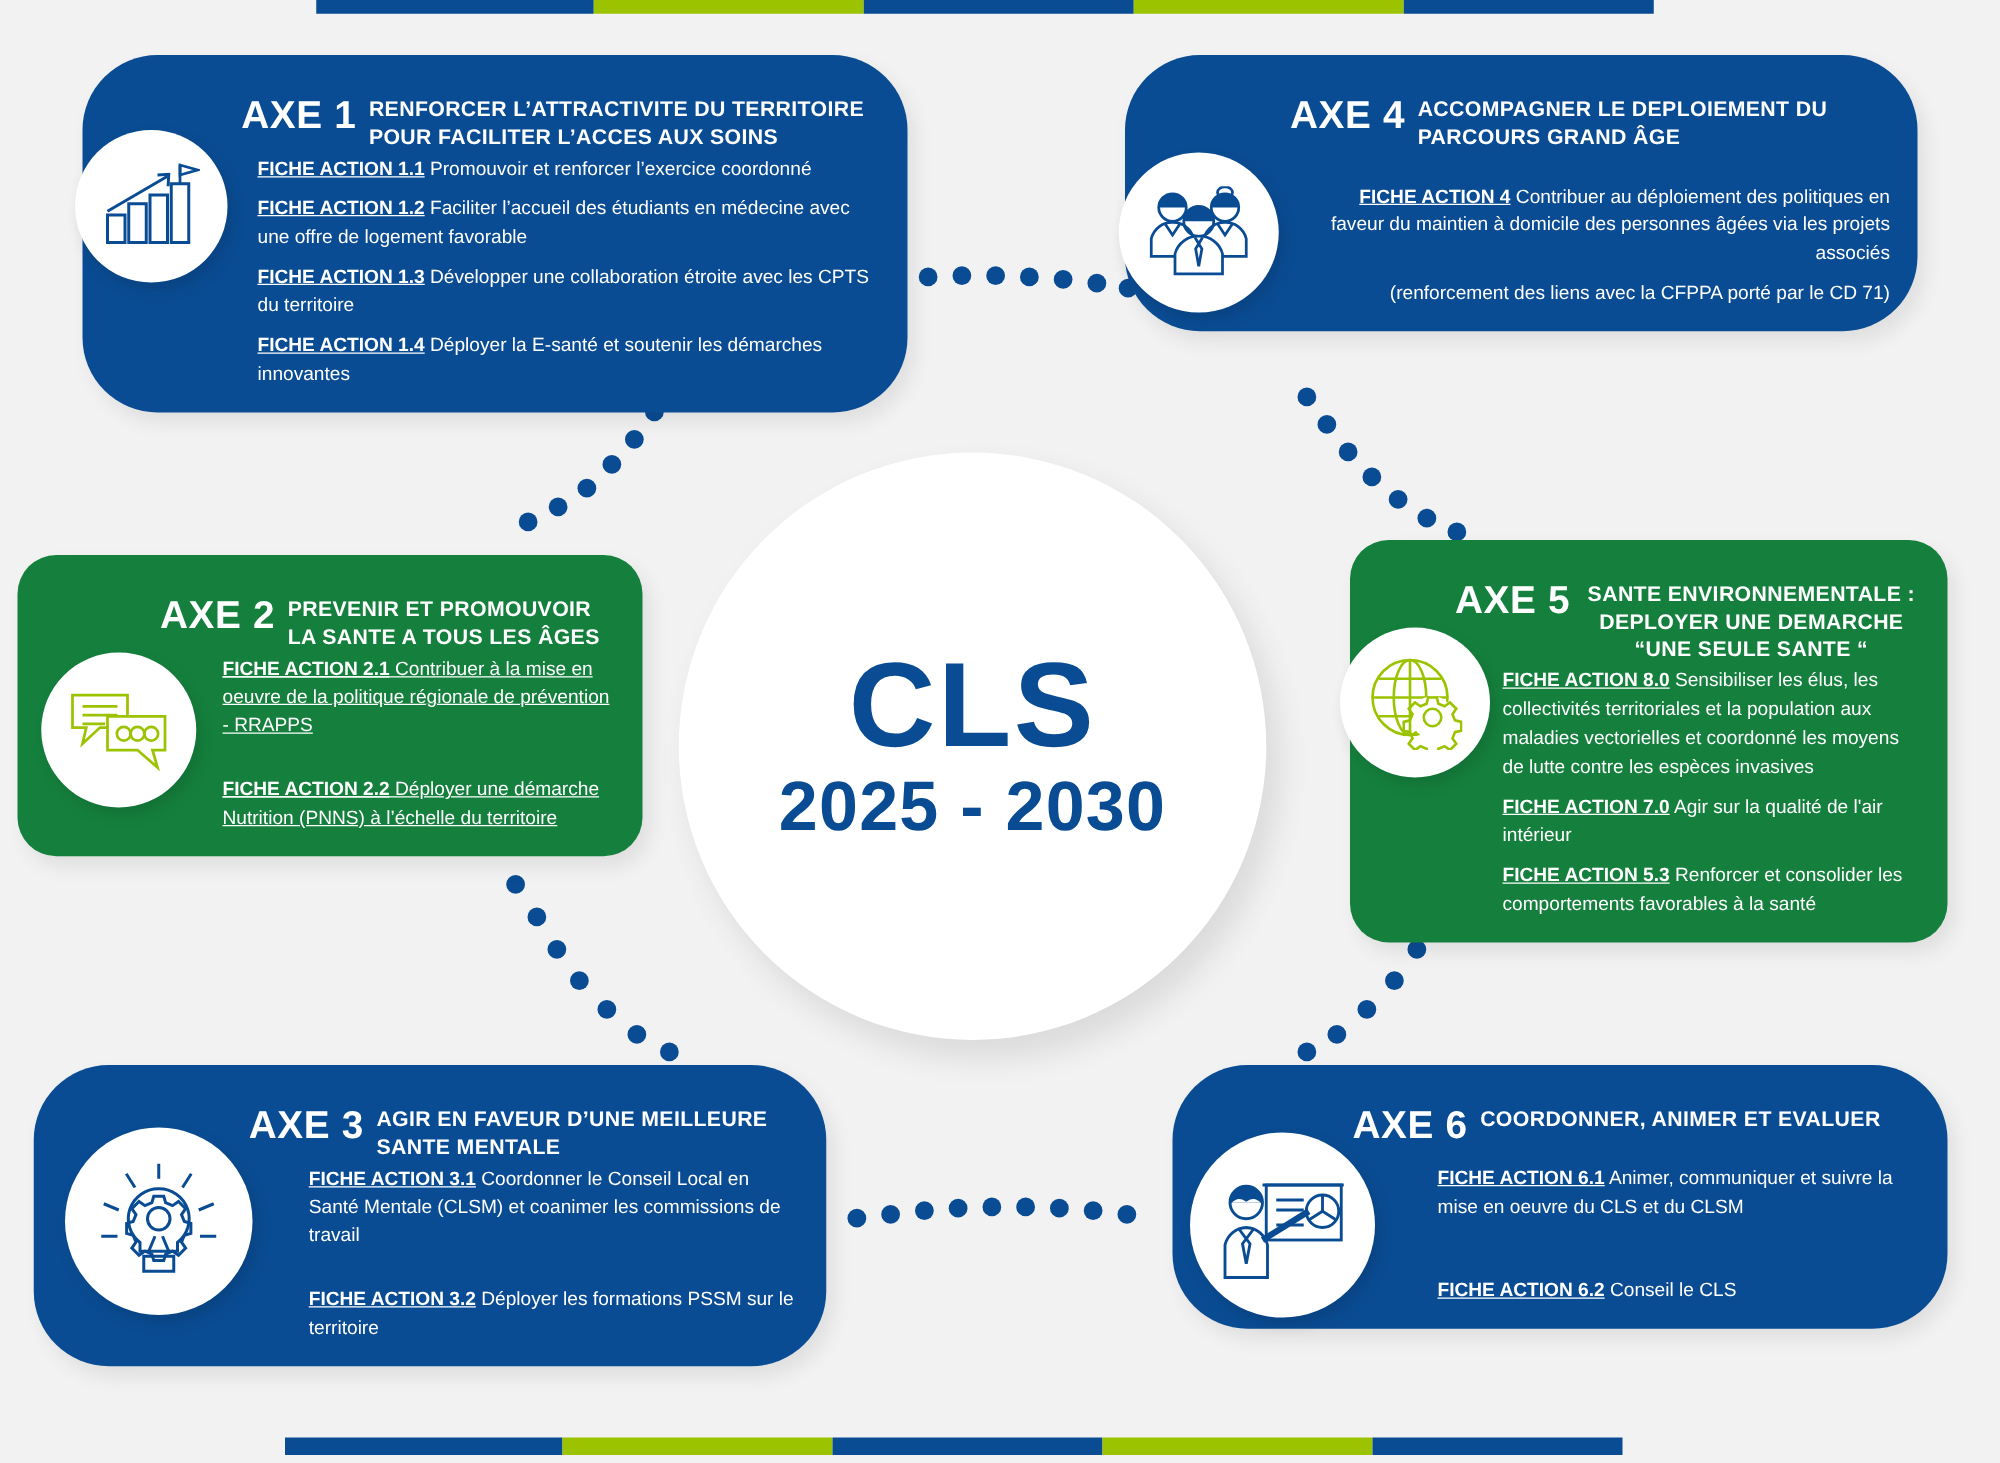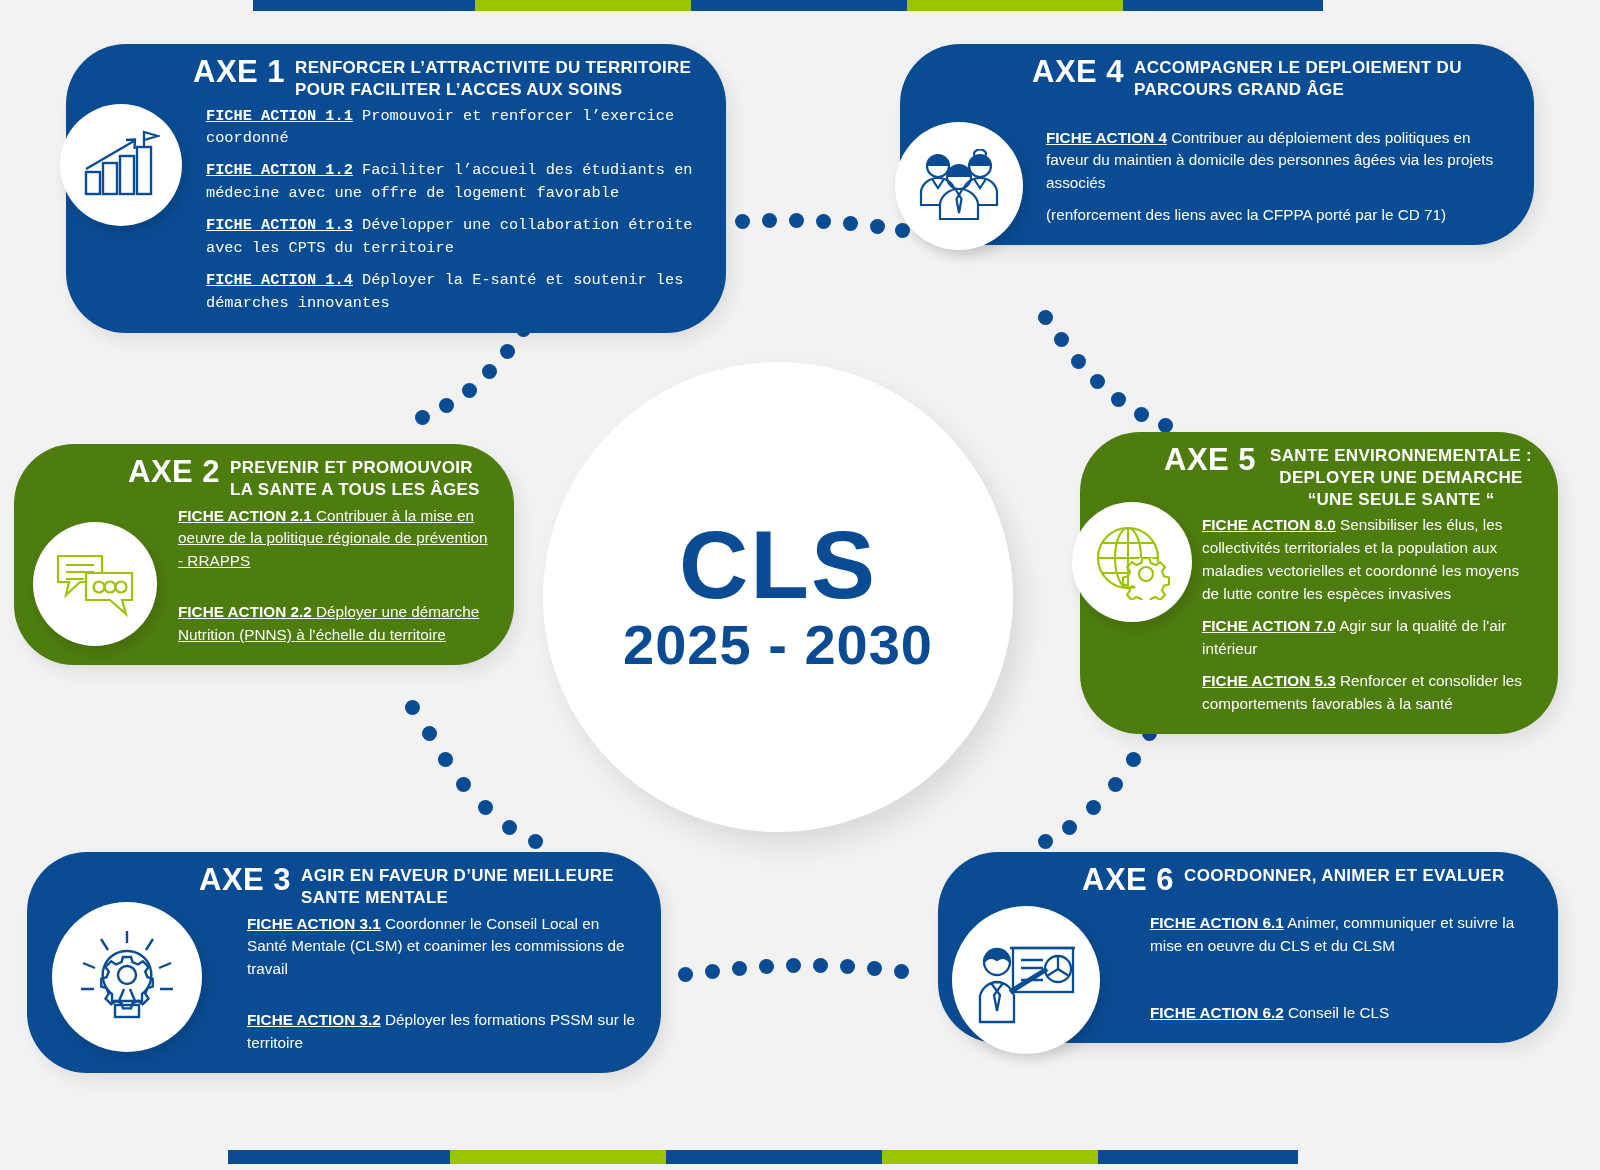--- a/index.html
+++ b/index.html
@@ -33,26 +33,26 @@
   }
   #center-circle .c-line2 {
     font-size: 56px; font-weight: bold; color: #0A4C93;
     letter-spacing: 1px; line-height: 1.15; white-space: nowrap;
   }
 
   
   .axe-card {
     position: absolute;
     border-radius: 60px;
-    padding: 8px 22px 18px 22px;
+    padding: 28px 22px 18px 22px;
     box-shadow: 6px 8px 16px rgba(0,0,0,0.08);
     z-index: 3;
   }
   .axe-card.blue { background: #0A4C93; }
-  .axe-card.green { background: #4d7c0f; }
+  .axe-card.green { background: #15803d; border-radius: 31px; }
 
   .axe-head {
     display: flex; align-items: flex-start; gap: 10px;
     color: #fff;
   }
   .axe-num {
     font-size: 31px; font-weight: bold; letter-spacing: 0.5px;
     white-space: nowrap; line-height: 1.3; flex: 0 0 auto;
   }
   .axe-title {
@@ -74,26 +74,26 @@
     background: #fff;
     display: flex; align-items: center; justify-content: center;
     box-shadow: 4px 6px 12px rgba(0,0,0,0.12);
     z-index: 4;
   }
   .icon-bubble svg { display: block; }
 
   
   #axe1 { left: 66px;  top: 44px;  width: 660px; }
   #axe1 .axe-head { padding-left: 105px; }
-  #axe1 .actions  { padding-left: 118px; font-family: Liberation Mono, monospace; }
+  #axe1 .actions  { padding-left: 118px; }
   #axe1-icon { left: 60px; top: 104px; width: 122px; height: 122px; }
 
   #axe4 { left: 900px; top: 44px;  width: 634px; }
   #axe4 .axe-head { padding-left: 110px; }
-  #axe4 .actions  { padding-left: 124px; min-height: 122px; padding-top: 22px;}
+  #axe4 .actions  { padding-left: 124px; min-height: 122px; padding-top: 22px; text-align: right;}
   #axe4-icon { left: 895px; top: 122px; width: 128px; height: 128px; }
 
   #axe2 { left: 14px;  top: 444px; width: 500px; }
   #axe2 .axe-head { padding-left: 92px; }
   #axe2 .actions  { padding-left: 142px; text-decoration: underline; }
   #axe2-icon { left: 33px; top: 522px; width: 124px; height: 124px; }
 
   #axe5 { left: 1080px; top: 432px; width: 478px; }
   #axe5 .axe-head { padding-left: 62px; }
   #axe5 .actions  { padding-left: 100px; }

